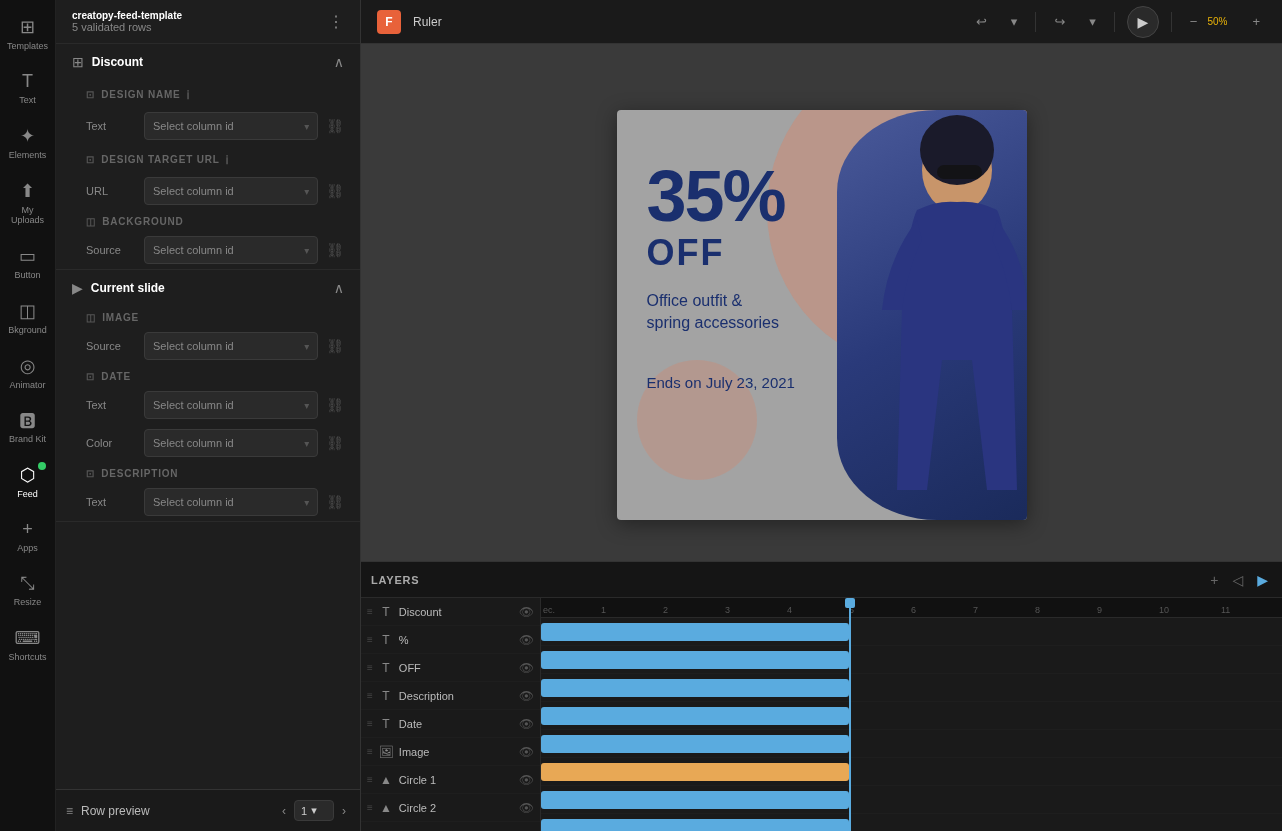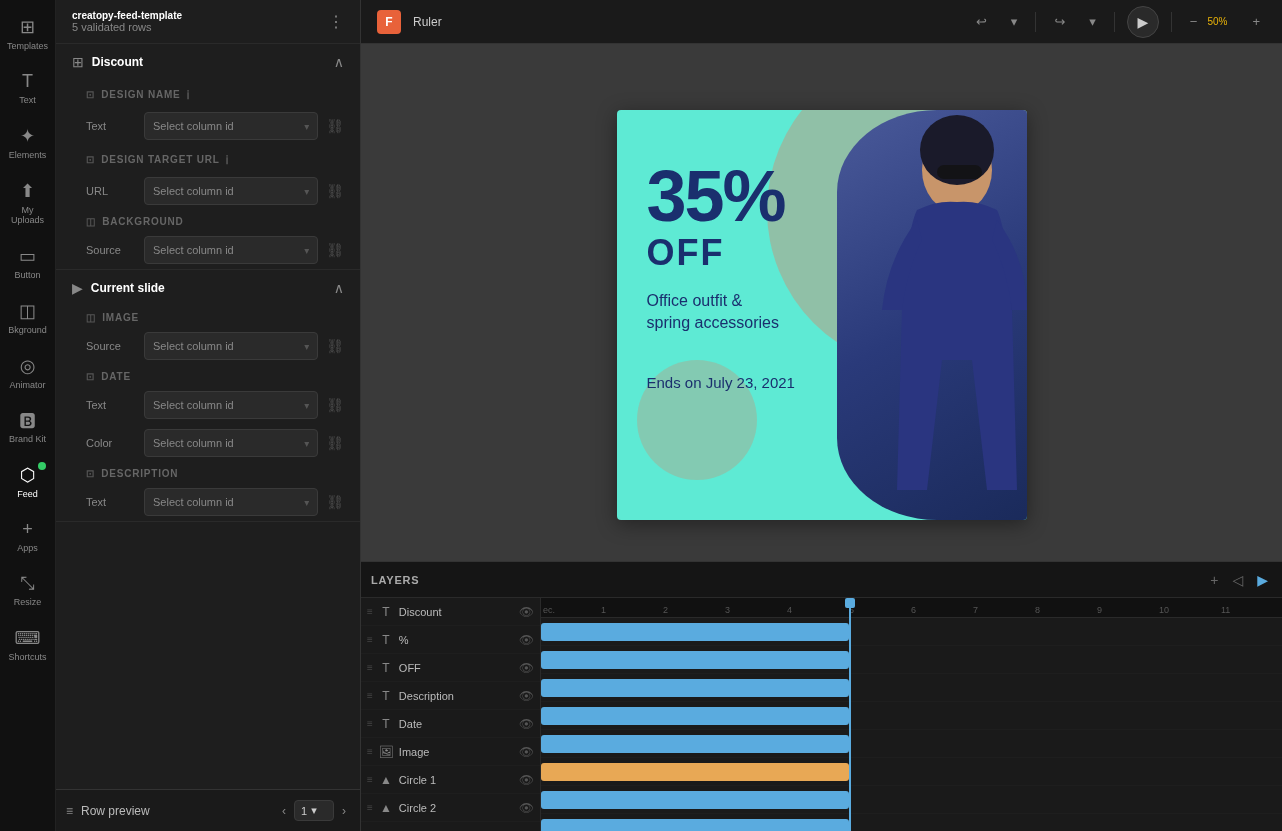--- a/index.html
+++ b/index.html
@@ -151,21 +151,21 @@
       justify-content: center;
       overflow: hidden;
       position: relative;
       background: #3a3a3a;
     }
 
     
     .ad-preview {
       width: 410px;
       height: 410px;
-      background: #5eead4;
+      background: #a3a3a3;
       border-radius: 4px;
       position: relative;
       overflow: hidden;
       box-shadow: 0 4px 20px rgba(0,0,0,0.4);
       margin-top: 24px;
     }
     .ad-circle-bg {
       position: absolute;
       width: 320px;
       height: 320px;

